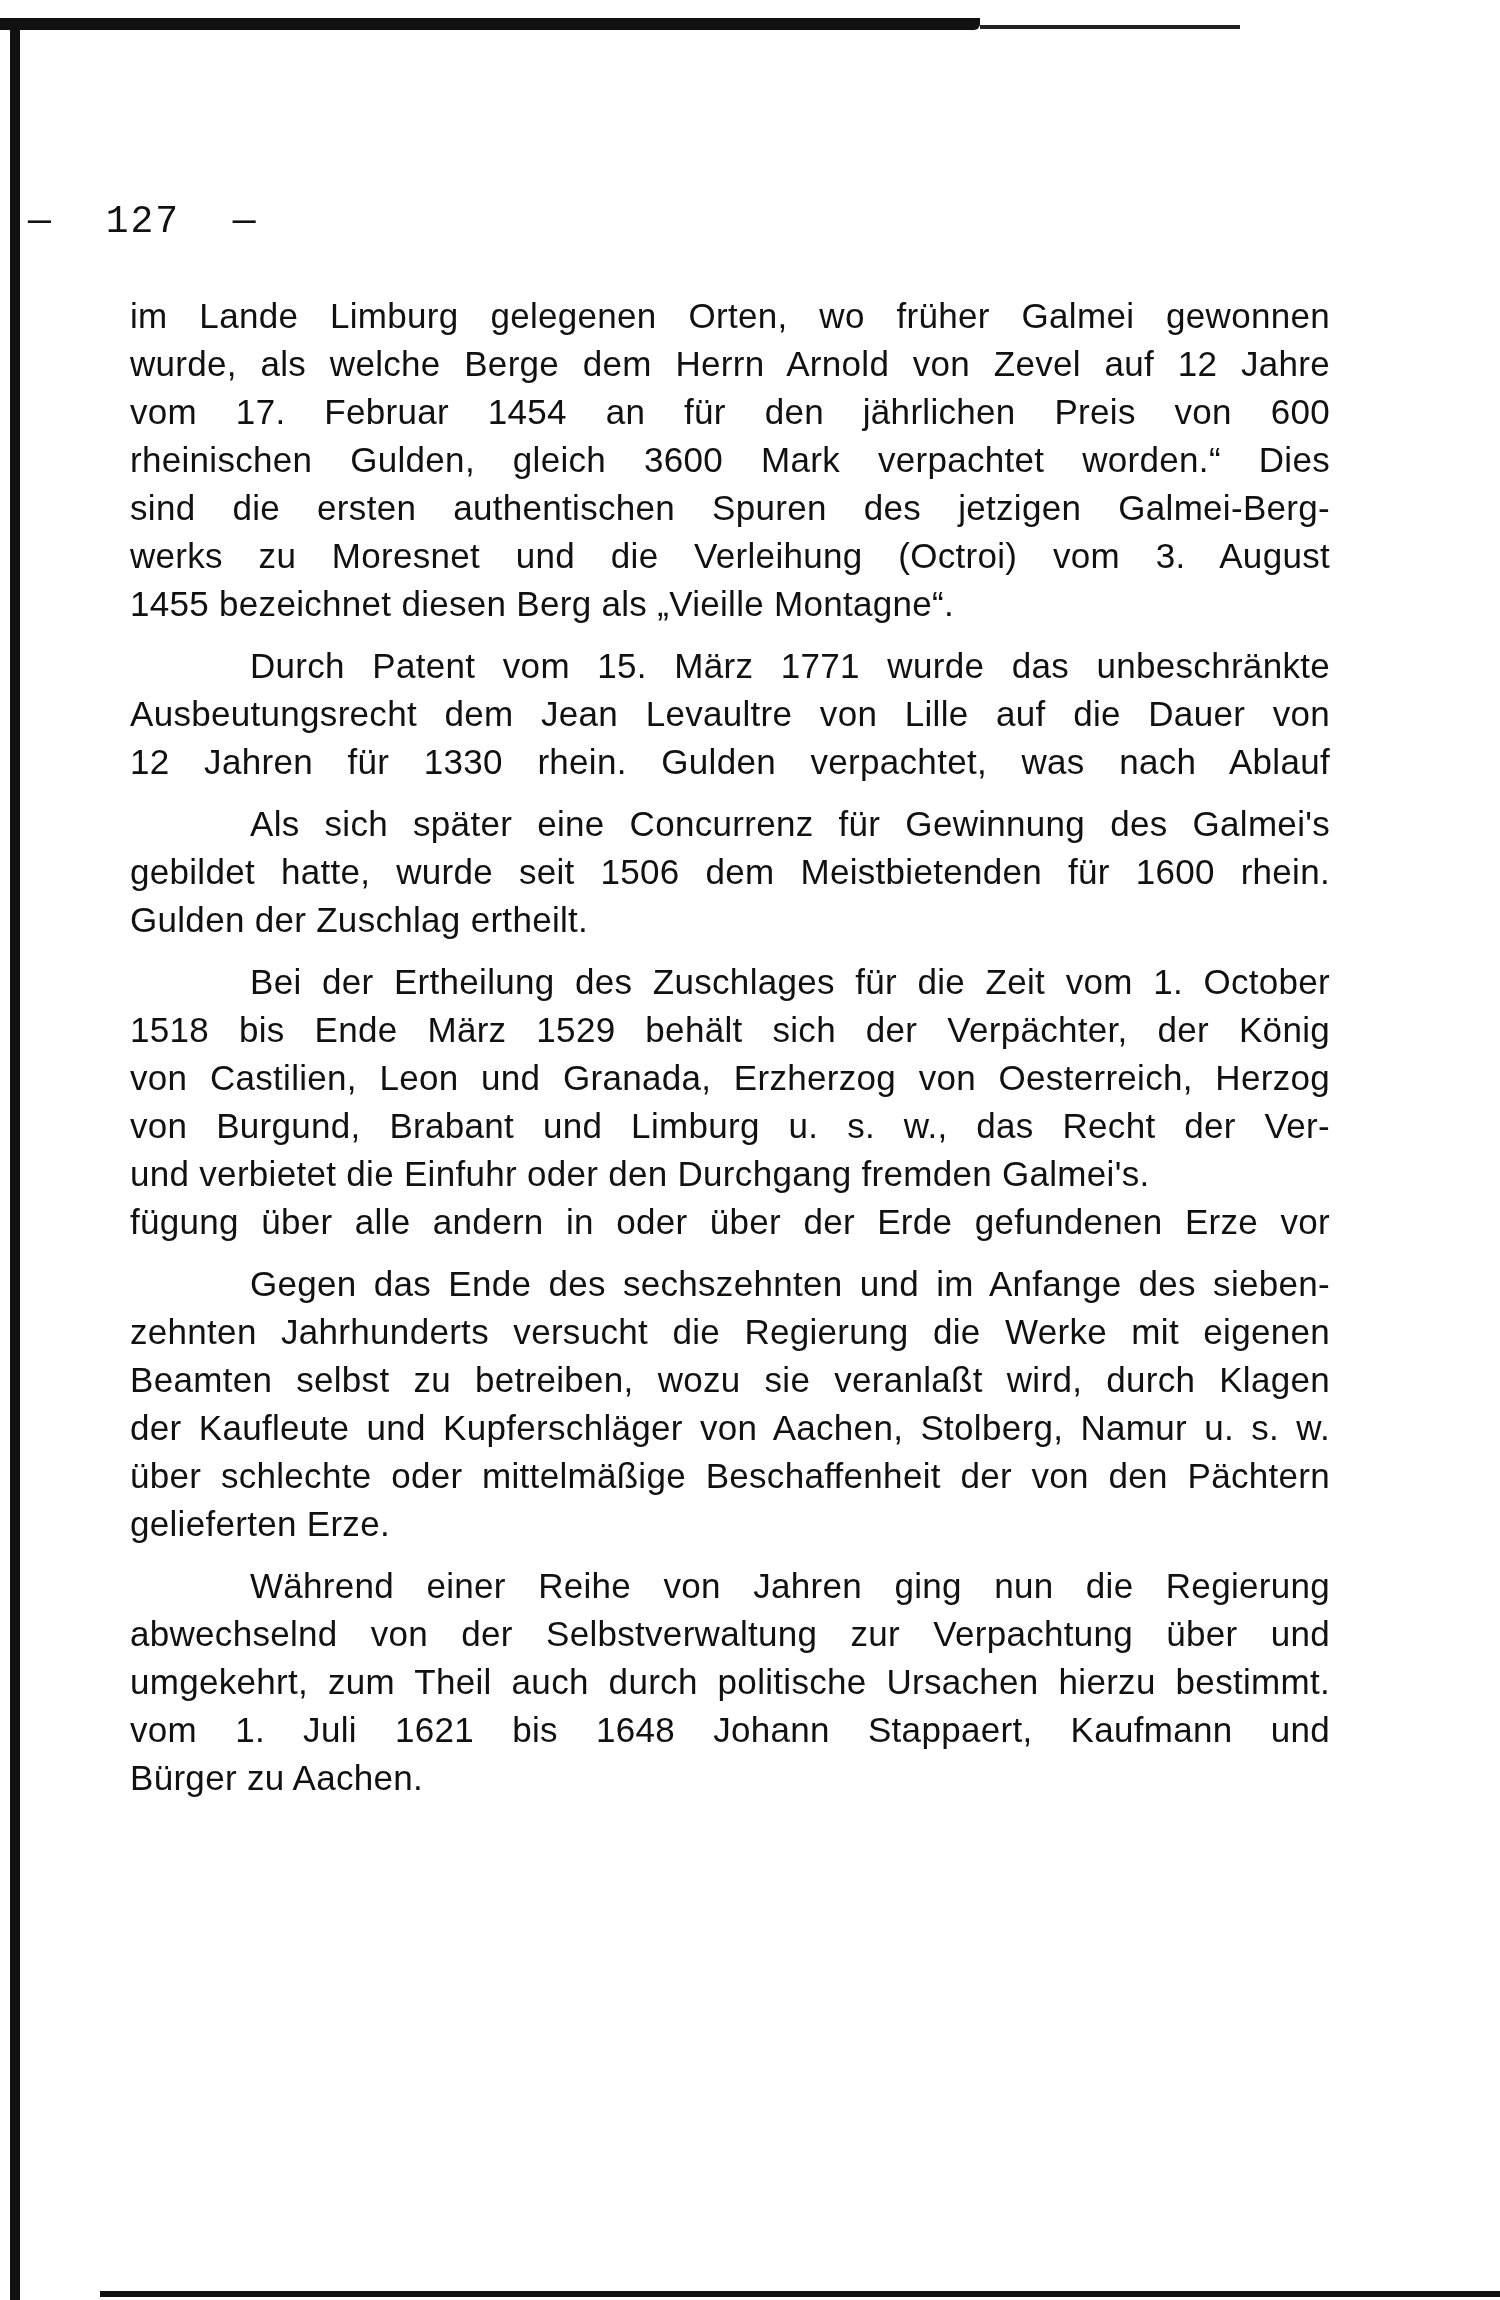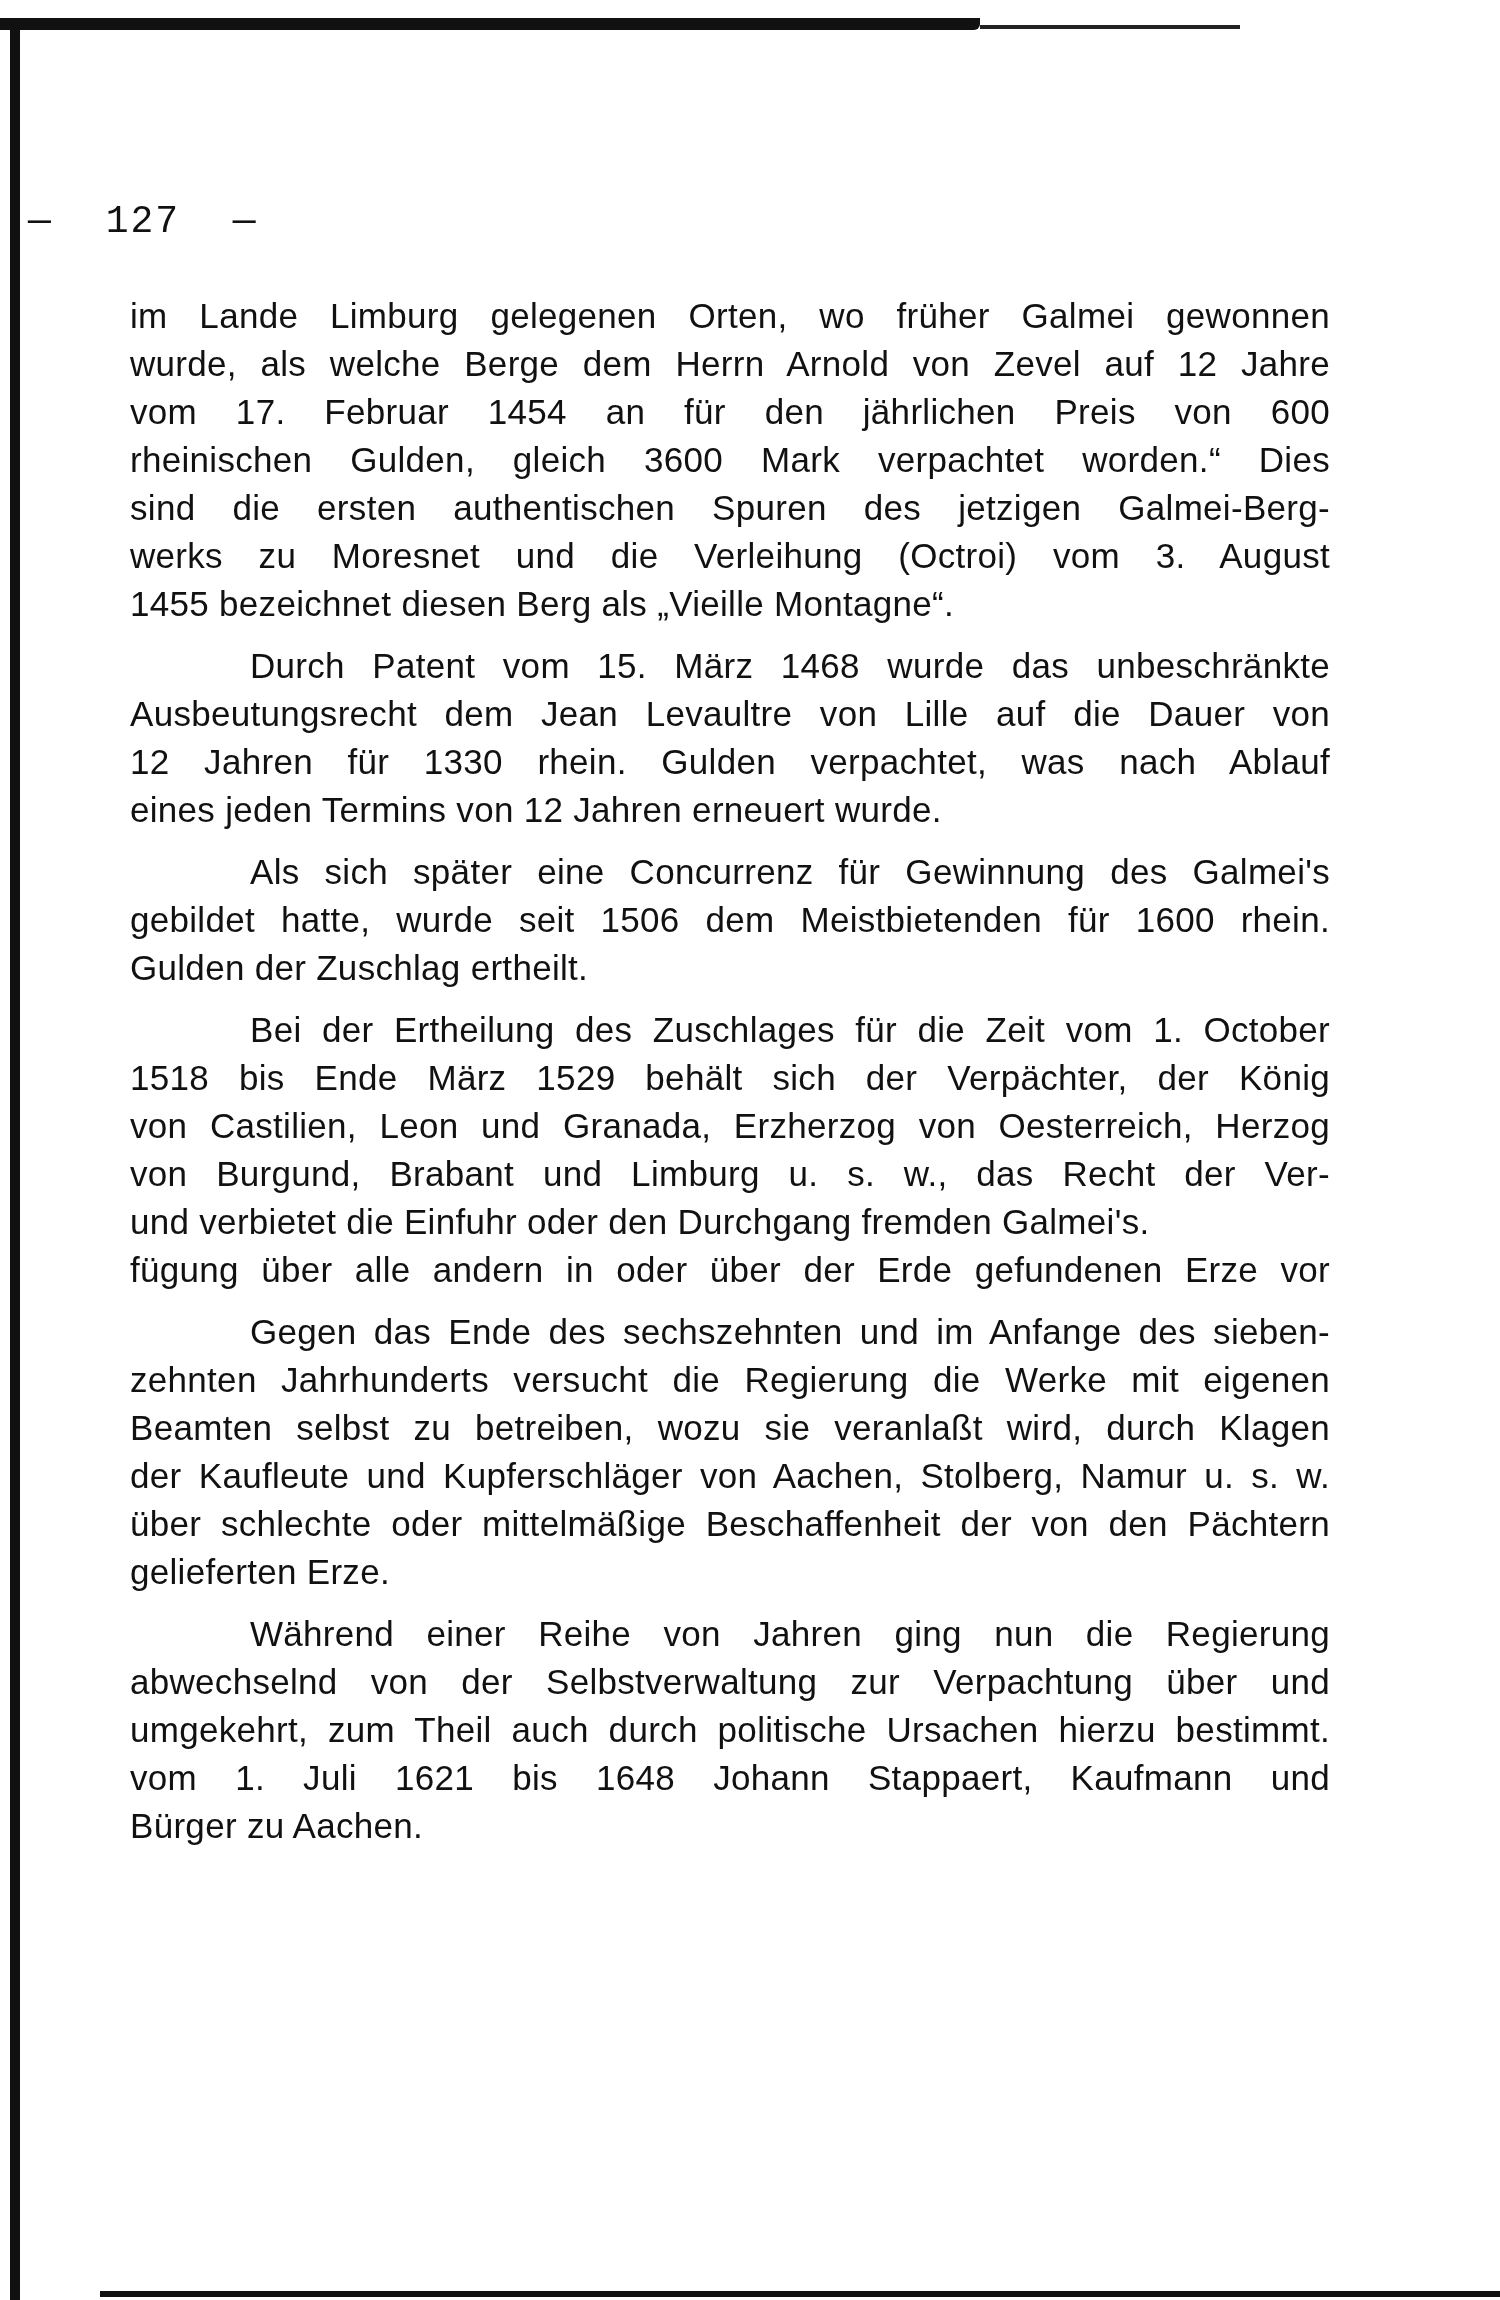--- a/index.html
+++ b/index.html
@@ -42,24 +42,23 @@
     <span class="line">wurde, als welche Berge dem Herrn Arnold von Zevel auf 12 Jahre</span>
     <span class="line">vom 17. Februar 1454 an für den jährlichen Preis von 600</span>
     <span class="line">rheinischen Gulden, gleich 3600 Mark verpachtet worden.“ Dies</span>
     <span class="line">sind die ersten authentischen Spuren des jetzigen Galmei-Berg-</span>
     <span class="line">werks zu Moresnet und die Verleihung (Octroi) vom 3. August</span>
     <span class="line last">1455 bezeichnet diesen Berg als „Vieille Montagne“.</span>
   </div>
   <div class="para-gap"></div>
 
   <div class="paragraph">
-    <span class="line indent">Durch Patent vom 15. März 1468 wurde das unbeschränkte</span>
+    <span class="line indent">Durch Patent vom 15. März 1771 wurde das unbeschränkte</span>
     <span class="line">Ausbeutungsrecht dem Jean Levaultre von Lille auf die Dauer von</span>
     <span class="line">12 Jahren für 1330 rhein. Gulden verpachtet, was nach Ablauf</span>
-    <span class="line last">eines jeden Termins von 12 Jahren erneuert wurde.</span>
   </div>
   <div class="para-gap"></div>
 
   <div class="paragraph">
     <span class="line indent">Als sich später eine Concurrenz für Gewinnung des Galmei's</span>
     <span class="line">gebildet hatte, wurde seit 1506 dem Meistbietenden für 1600 rhein.</span>
     <span class="line last">Gulden der Zuschlag ertheilt.</span>
   </div>
   <div class="para-gap"></div>
 

